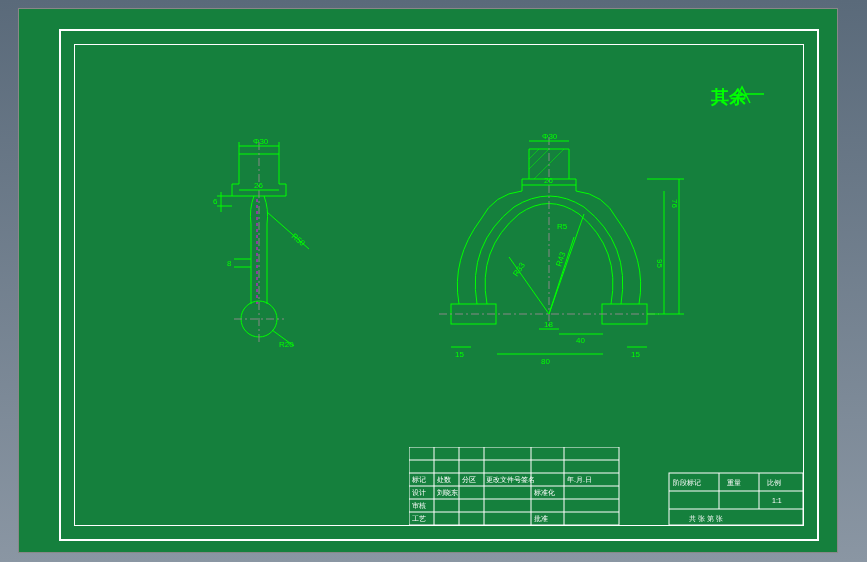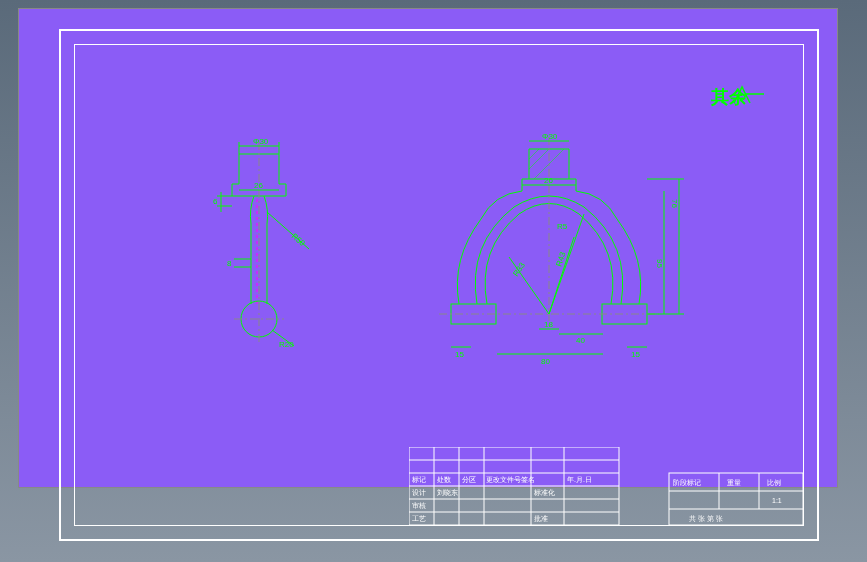--- a/index.html
+++ b/index.html
@@ -9,22 +9,22 @@
   background: linear-gradient(to bottom, #5a6a7a 0%, #8a96a3 100%);
   font-family: Arial, sans-serif;
   overflow: hidden;
   position: relative;
 }
 .viewport {
   position: absolute;
   left: 18px;
   top: 8px;
   width: 820px;
-  height: 480px;
-  background: #8b5cf6;
+  height: 545px;
+  background: #15803d;
   border: 1px solid #888;
   padding-left: 40px;
 }
 .frame-outer {
   position: absolute;
   left: 40px;
   top: 20px;
   width: 760px;
   height: 512px;
   border: 2px solid #fff;

